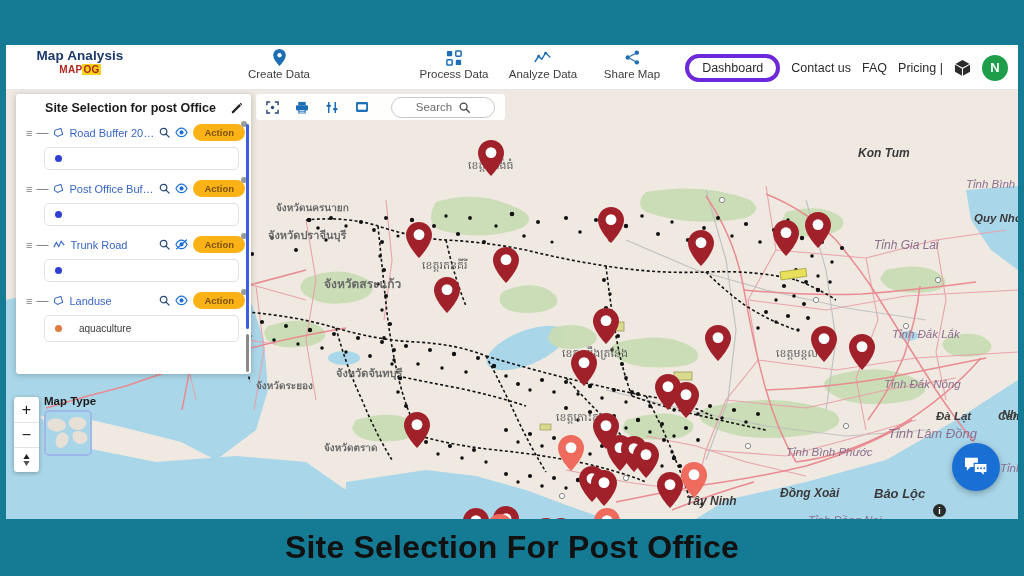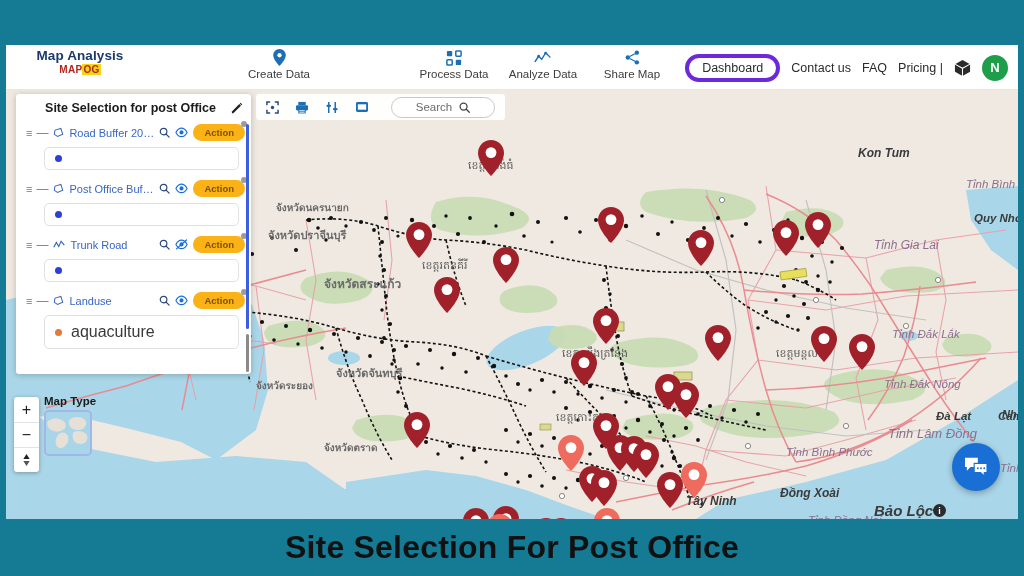--- a/index.html
+++ b/index.html
@@ -133,21 +133,21 @@
     content: ""; position: absolute; right: -2px; top: -3px;
     width: 6px; height: 6px; border-radius: 50%; background: #9b9b9b;
   }
   .legend-box {
     margin: 3px 12px 7px 28px;
     border: 1px solid #e1e1e1; border-radius: 5px;
     padding: 6px 10px; min-height: 22px;
   }
   .legend-row { display: flex; align-items: center; gap: 9px; padding: 1px 0; }
   .swatch { width: 7px; height: 7px; border-radius: 50%; flex: none; }
-  .legend-label { font-size: 16px; color: #3a3a3a; }
+  .legend-label { font-size: 10px; color: #3a3a3a; margin-left: 8px; }
 
   #panel-scroll {
     position: absolute; right: 2px; top: 30px;
     width: 3px; height: 205px;
     background: #3B5FE0; border-radius: 2px;
   }
   #panel-scroll2 {
     position: absolute; right: 2px; top: 240px;
     width: 3px; height: 38px;
     background: #8a8a8a; border-radius: 2px;
@@ -621,21 +621,21 @@
       <div class="mlabel vn" style="left:960px; top:88px; font-size:11.5px">Tỉnh Bình Định</div>
       <div class="mlabel vn-city" style="left:968px; top:122px; font-size:11.5px">Quy Nhơn</div>
       <div class="mlabel vn" style="left:886px; top:238px; font-size:11.5px">Tỉnh Đắk Lắk</div>
       <div class="mlabel vn" style="left:878px; top:288px; font-size:11.5px">Tỉnh Đắk Nông</div>
       <div class="mlabel vn" style="left:882px; top:336px; font-size:13px">Tỉnh Lâm Đồng</div>
       <div class="mlabel vn-city" style="left:930px; top:320px; font-size:11.5px">Đà Lạt</div>
       <div class="mlabel vn-city" style="left:992px; top:320px; font-size:11.5px">Cam Ranh</div>
       <div class="mlabel vn" style="left:994px; top:372px; font-size:11.5px">Tỉnh Ninh Thuận</div>
       <div class="mlabel vn" style="left:780px; top:356px; font-size:11.5px">Tỉnh Bình Phước</div>
       <div class="mlabel vn-city" style="left:774px; top:396px; font-size:12px">Đồng Xoài</div>
-      <div class="mlabel vn-city" style="left:868px; top:412px; font-size:15px">Bảo Lộc</div>
+      <div class="mlabel vn-city" style="left:868px; top:396px; font-size:13px">Bảo Lộc</div>
       <div class="mlabel vn" style="left:802px; top:424px; font-size:11.5px">Tỉnh Đồng Nai</div>
 
       <div class="mlabel vn-city" style="left:680px; top:404px; font-size:12px">Tây Ninh</div>
 
       <div class="mlabel vn-city" style="left:996px; top:318px; font-size:11px">Nha Trang</div>
 
       <svg style="position:absolute; inset:0; pointer-events:none" width="1012" height="429" viewBox="0 0 1012 429">
         <defs>
           <g id="pin">
               <path d="M0 0c-7.2 0-13 5.8-13 13 0 9.8 13 23 13 23s13-13.2 13-23c0-7.2-5.8-13-13-13z"></path>

